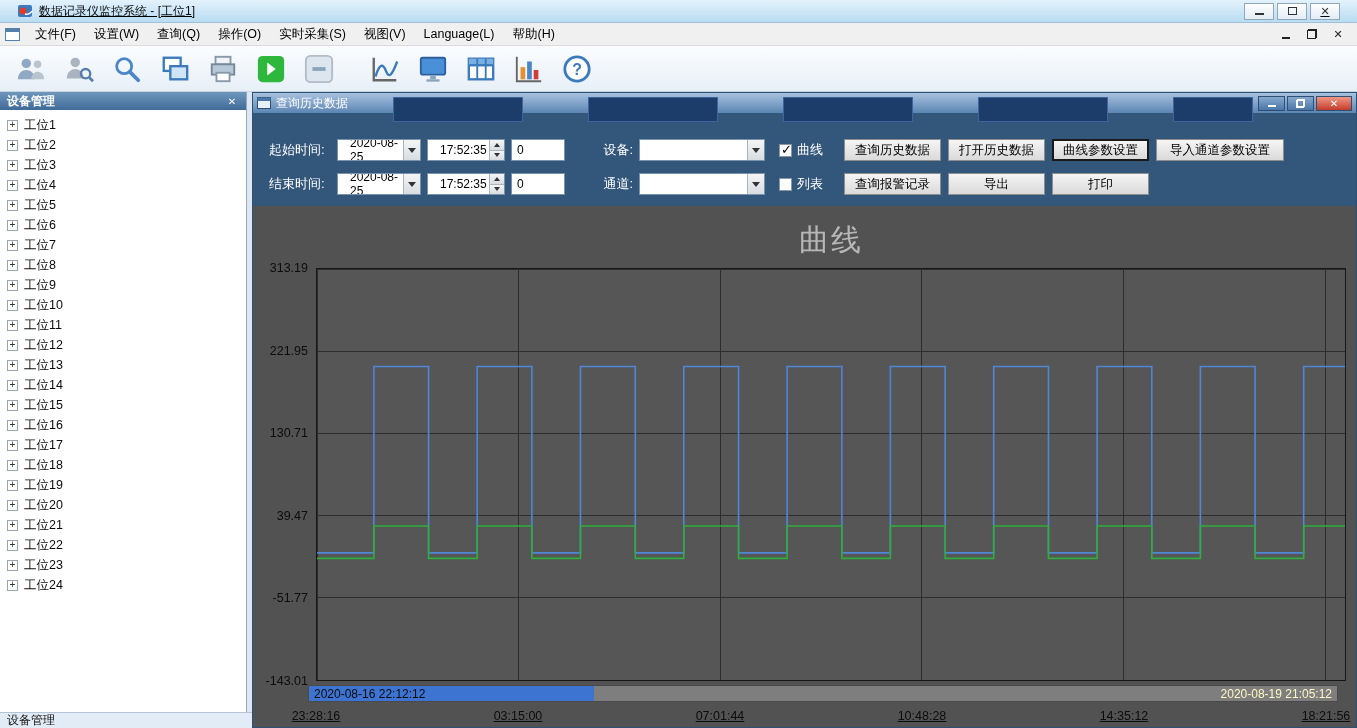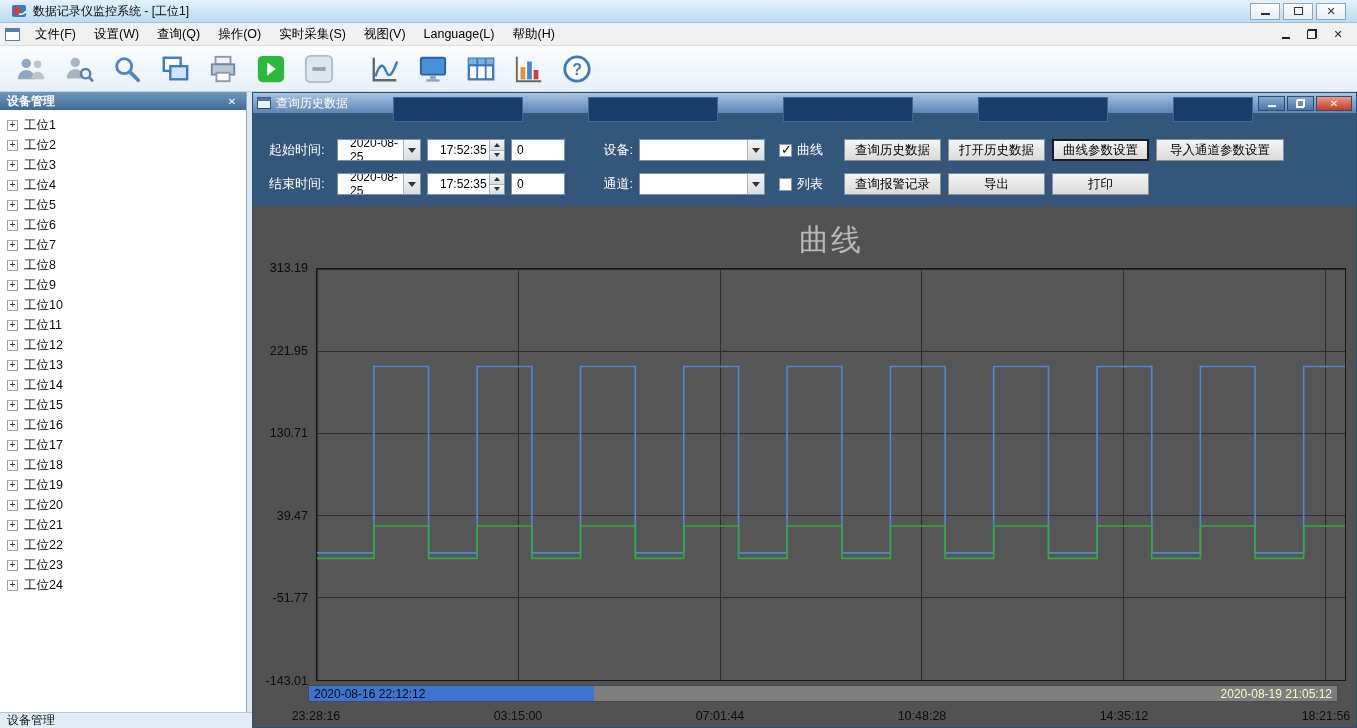--- a/index.html
+++ b/index.html
@@ -2,21 +2,21 @@
 <html><head>
 <meta charset="utf-8">
 <style>
   *{margin:0;padding:0;box-sizing:border-box;}
   html,body{width:1357px;height:728px;overflow:hidden;
     font-family:"Liberation Sans","DejaVu Sans",sans-serif;font-size:12px;background:#d4d0c8;}
   .screen{width:1357px;height:728px;display:flex;flex-direction:column;}
 
   
   .titlebar{height:23px;background:linear-gradient(#e3f2fc,#b9dcf2);display:flex;align-items:center;
-    padding:0 11px;border-bottom:1px solid #9fc0da;flex:0 0 auto;}
+    padding:0 17px;border-bottom:1px solid #9fc0da;flex:0 0 auto;text-decoration:underline;}
   .app-icon{width:16px;height:16px;margin-right:6px;flex:0 0 auto;}
   .titlebar-title{color:#0b0b0b;font-size:12px;white-space:nowrap;}
   .titlebar-controls{margin-left:auto;display:flex;gap:3px;}
   .win-btn{width:30px;height:17px;border:1px solid #8fa7b8;background:linear-gradient(#fdfdfd,#e3edf5);
     display:flex;align-items:center;justify-content:center;}
   .glyph-min{width:9px;border-bottom:2px solid #333;margin-top:6px;}
   .glyph-max{width:9px;height:8px;border:1.5px solid #333;}
   .glyph-close::before{content:"\2715";font-size:11px;color:#333;line-height:1;}
 
   
@@ -115,21 +115,21 @@
   .plot{position:absolute;left:63px;top:62px;width:1030px;height:413px;background:#565656;border:1px solid #161616;}
   .plot svg{width:100%;height:100%;display:block;}
   .y-axis-labels{position:absolute;left:0;top:62px;width:59px;height:413px;}
   .ytick{position:absolute;right:4px;transform:translateY(-50%);color:#0c0c0c;font-size:12.5px;white-space:nowrap;text-align:center;}
   .hscroll{position:absolute;left:55px;top:479px;width:1030px;height:17px;background:#7e7e7e;
     border:1px solid #4a4a4a;display:flex;align-items:center;overflow:hidden;}
   .hscroll-thumb{height:100%;background:#3d74d1;display:flex;align-items:center;padding:0 5px;
     color:#0a0a0a;font-size:12px;white-space:nowrap;flex:0 0 auto;}
   .hscroll-end{margin-left:auto;padding:0 5px;color:#fef9c3;font-size:12px;white-space:nowrap;}
   .x-axis-labels{position:absolute;left:63px;top:503px;width:1030px;height:16px;}
-  .xtick{position:absolute;transform:translateX(-50%);color:#0c0c0c;font-size:12.5px;white-space:nowrap;}
+  .xtick{position:absolute;transform:translateX(-50%);color:#0c0c0c;font-size:12.5px;white-space:nowrap;text-decoration:underline;}
 </style>
 </head>
 <body>
 
 <div class="screen">
 
   <div class="titlebar">
     <svg class="app-icon" viewBox="0 0 16 16">
       <rect x="1" y="2" width="14" height="12" rx="2" fill="#3a7abd"></rect>
       <circle cx="6" cy="8" r="3.4" fill="#e23c28"></circle>

